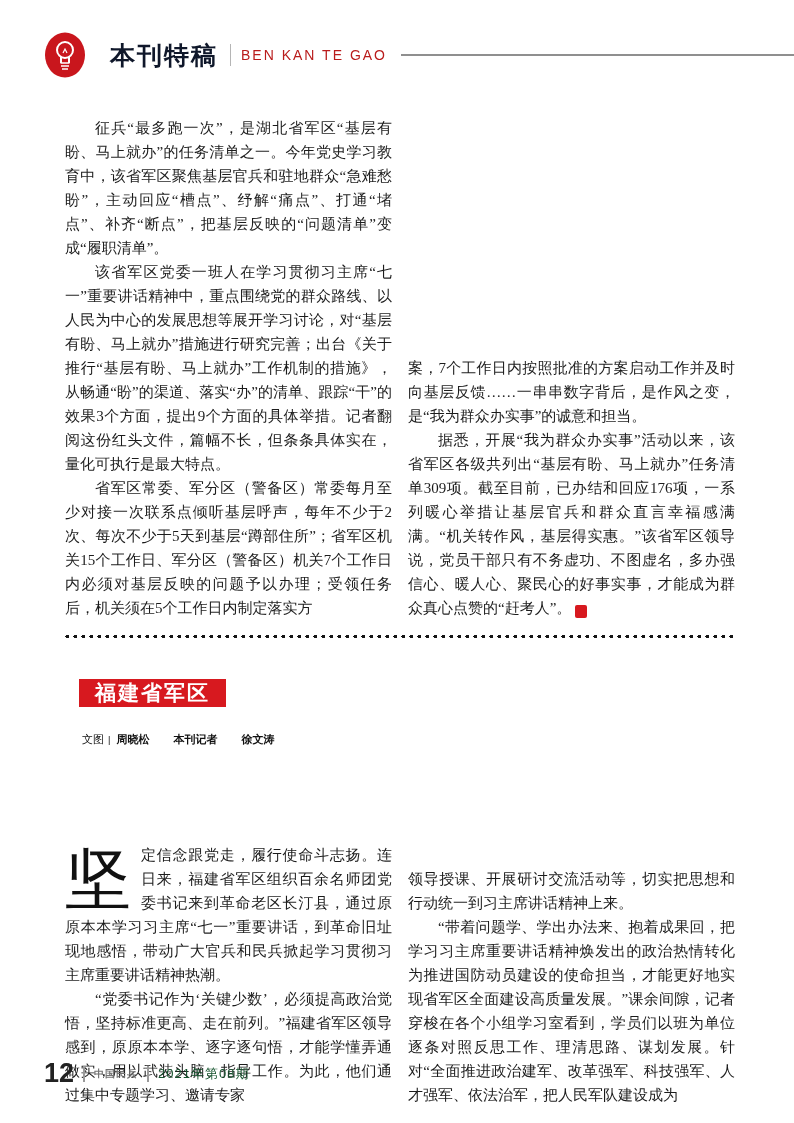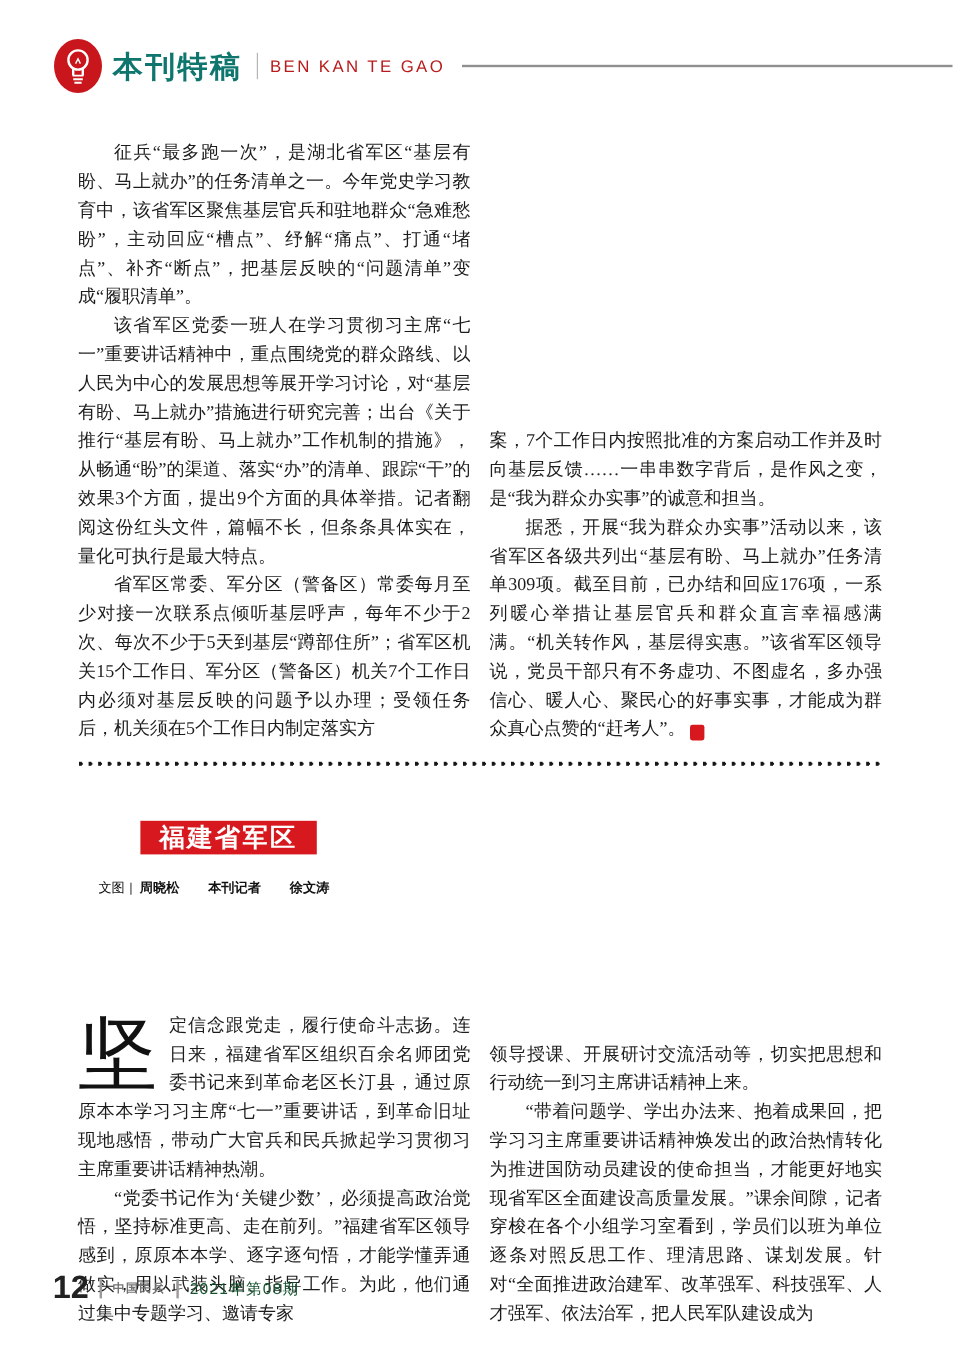--- a/index.html
+++ b/index.html
@@ -14,22 +14,22 @@
   }
   
   .header{
     display:flex;align-items:center;
     padding:30px 0 0 44px;
     height:50px;
   }
   .header .logo{flex:0 0 auto;width:42px;height:46px;}
   .header .title{
     font-family:"Liberation Sans","DejaVu Sans",sans-serif;
-    font-weight:bold;font-size:25px;color:#0f766e;
-    margin-left:8px;letter-spacing:2px;
+    font-weight:bold;font-size:25px;color:#0f172a;
+    margin-left:24px;letter-spacing:2px;
   }
   .header .vsep{width:1px;height:22px;background:#b5b5b5;margin:0 10px 0 12px;}
   .header .subtitle{
     font-family:"Liberation Sans","DejaVu Sans",sans-serif;
     font-size:14px;color:#b91c1c;letter-spacing:2px;white-space:nowrap;
   }
   .header .hline{flex:1 1 auto;height:2px;background:#8f8f8f;margin-left:14px;}
   
   .cols{
     display:flex;gap:16px;
@@ -51,21 +51,21 @@
     color:#fff;font-size:9px;line-height:13px;text-align:center;
     font-family:"Liberation Sans","DejaVu Sans",sans-serif;
   }
   
   .dots{
     height:5px;margin:14px 57px 0 65px;
     background-image:radial-gradient(circle 1.8px at 2.2px 2.5px,#151515 97%,transparent);
     background-size:8px 5px;background-repeat:repeat-x;
   }
   
-  .tag-row{display:flex;align-items:center;margin:40px 0 0 65px;height:37px;gap:38px;}
+  .tag-row{display:flex;align-items:flex-start;margin:40px 0 0 65px;height:37px;}
   .tag-bar{width:7px;background:#d7191f;}
   .tag-box{
     margin-left:7px;background:#d7191f;color:#ffffff;
     font-family:"Liberation Sans","DejaVu Sans",sans-serif;
     font-weight:bold;font-size:21px;letter-spacing:2px;
     display:flex;align-items:center;padding:0 16px;
   }
   .headline{
     margin:18px 0 0 80px;
     font-family:"Liberation Sans","DejaVu Sans",sans-serif;

